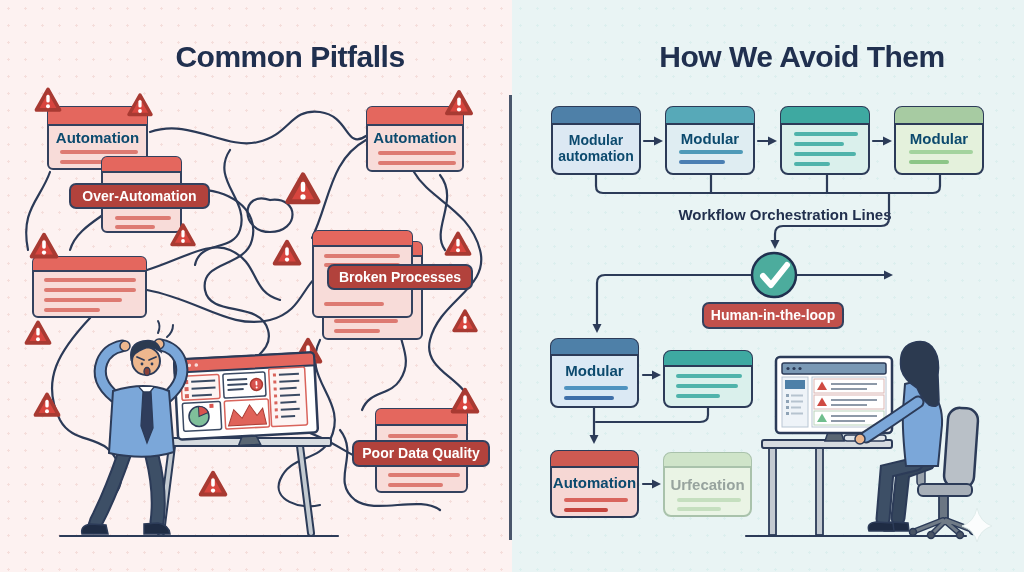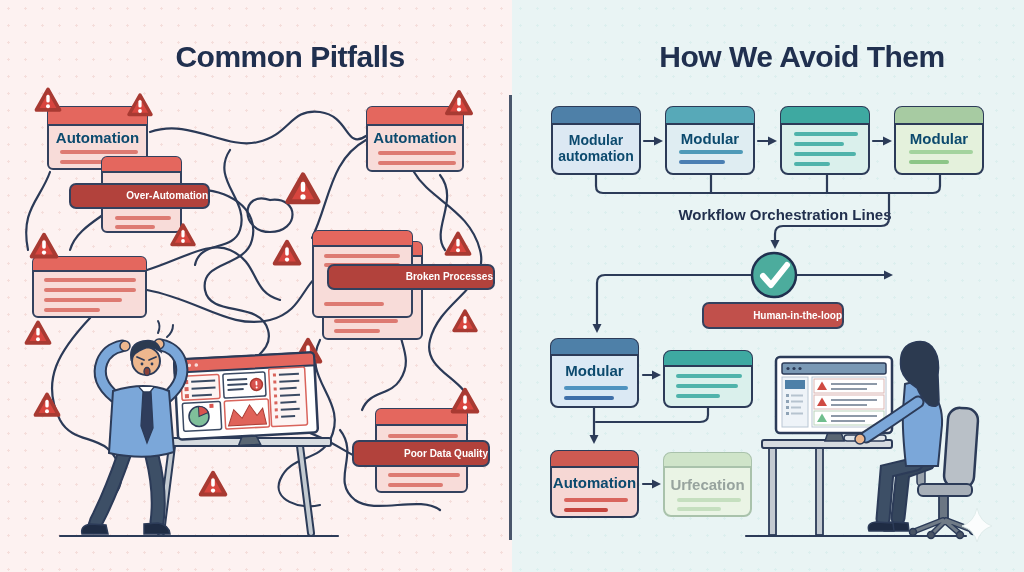--- a/index.html
+++ b/index.html
@@ -19,21 +19,21 @@
   .box{position:absolute;border:2px solid #33415e;border-radius:6px;background:#f8dcd9;z-index:2;box-sizing:border-box;}
   .box .hd{position:absolute;left:-1px;top:-1px;right:-1px;height:16px;background:#e4675e;
            border-bottom:2px solid #33415e;border-radius:5px 5px 0 0;}
   .fbox{position:absolute;border:2px solid #2c3b58;border-radius:8px;z-index:2;box-sizing:border-box;}
   .fbox .hd{position:absolute;left:-1px;top:-1px;right:-1px;height:15px;border-bottom:2px solid #2c3b58;
             border-radius:7px 7px 0 0;}
   .lbl{position:absolute;left:0;right:0;text-align:center;font-weight:700;font-size:15px;color:#0c4a6e;line-height:1.15;}
   .lbl.sm{font-size:14px;}
   .bl{position:absolute;height:4px;border-radius:2px;}
   .pill{position:absolute;background:#b2423c;border:2px solid #33415e;border-radius:7px;z-index:2;
-        color:#fff;font-weight:700;font-size:10px;text-align:right;box-sizing:border-box;}
+        color:#fff;font-weight:700;font-size:14px;text-align:center;box-sizing:border-box;}
   .prewrap{white-space:pre-line;}
   #orch-label{position:absolute;left:655px;top:206px;width:260px;text-align:center;
               font-size:15px;font-weight:700;color:#22304e;z-index:2;}
 </style>
 </head>
 <body>
 
 <div id="stage">
   <div id="bg-left" class="bg"></div>
   <div id="bg-right" class="bg"></div>
@@ -96,21 +96,21 @@
     <div class="hd" style="height:13px;"></div>
     <div class="bl" style="left:10px;top:76px;width:64px;background:#dd7a72;"></div>
     <div class="bl" style="left:10px;top:86px;width:46px;background:#dd7a72;"></div>
   </div>
   <div class="box" style="left:312px;top:230px;width:101px;height:88px;">
     <div class="hd" style="height:14px;"></div>
     <div class="bl" style="left:10px;top:22px;width:76px;background:#dd7a72;"></div>
     <div class="bl" style="left:10px;top:31px;width:76px;background:#dd7a72;"></div>
     <div class="bl" style="left:10px;top:70px;width:60px;background:#dd7a72;"></div>
   </div>
-  <div class="pill" style="left:327px;top:264px;width:168px;height:26px;line-height:22px;">Broken Processes</div>
+  <div class="pill" style="left:327px;top:264px;width:146px;height:26px;line-height:22px;">Broken Processes</div>
 
   <div class="box" style="left:375px;top:408px;width:93px;height:85px;">
     <div class="hd" style="height:15px;"></div>
     <div class="bl" style="left:11px;top:24px;width:70px;background:#dd7a72;"></div>
     <div class="bl" style="left:11px;top:63px;width:72px;background:#dd7a72;"></div>
     <div class="bl" style="left:11px;top:73px;width:55px;background:#dd7a72;"></div>
   </div>
   <div class="pill" style="left:352px;top:440px;width:138px;height:27px;line-height:23px;">Poor Data Quality</div>
 
   <div class="fbox" style="left:551px;top:106px;width:90px;height:69px;background:#dce8f3;">

